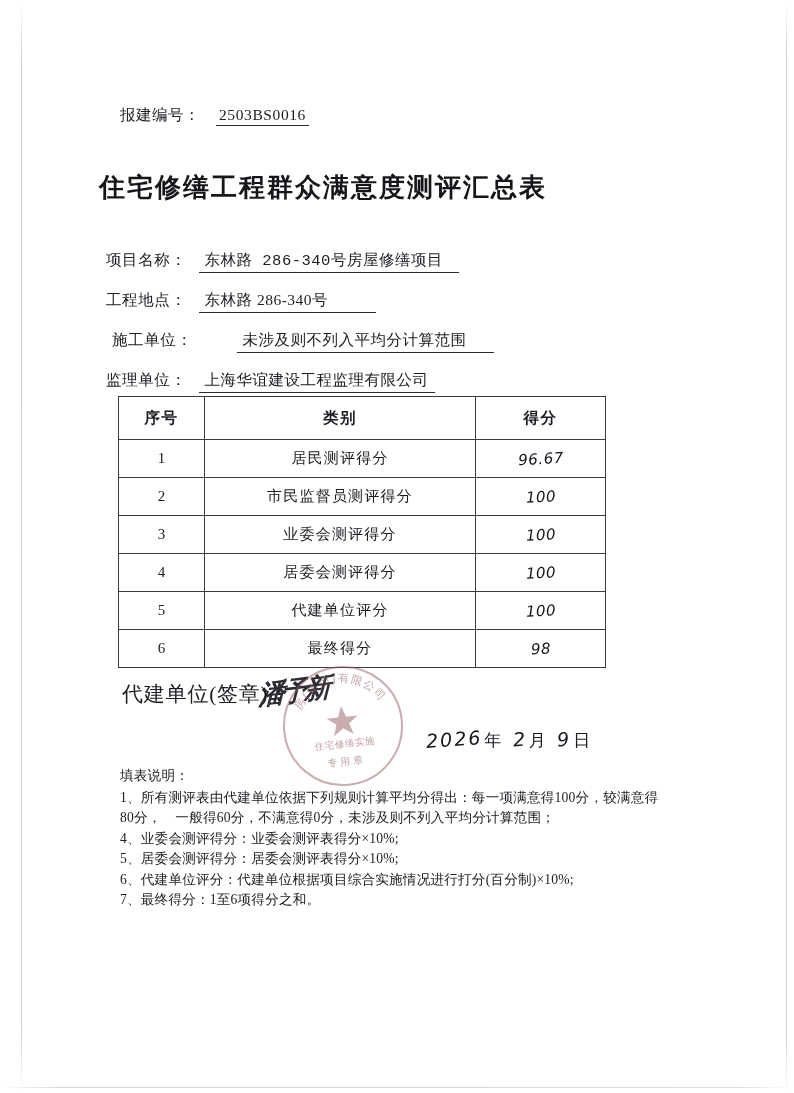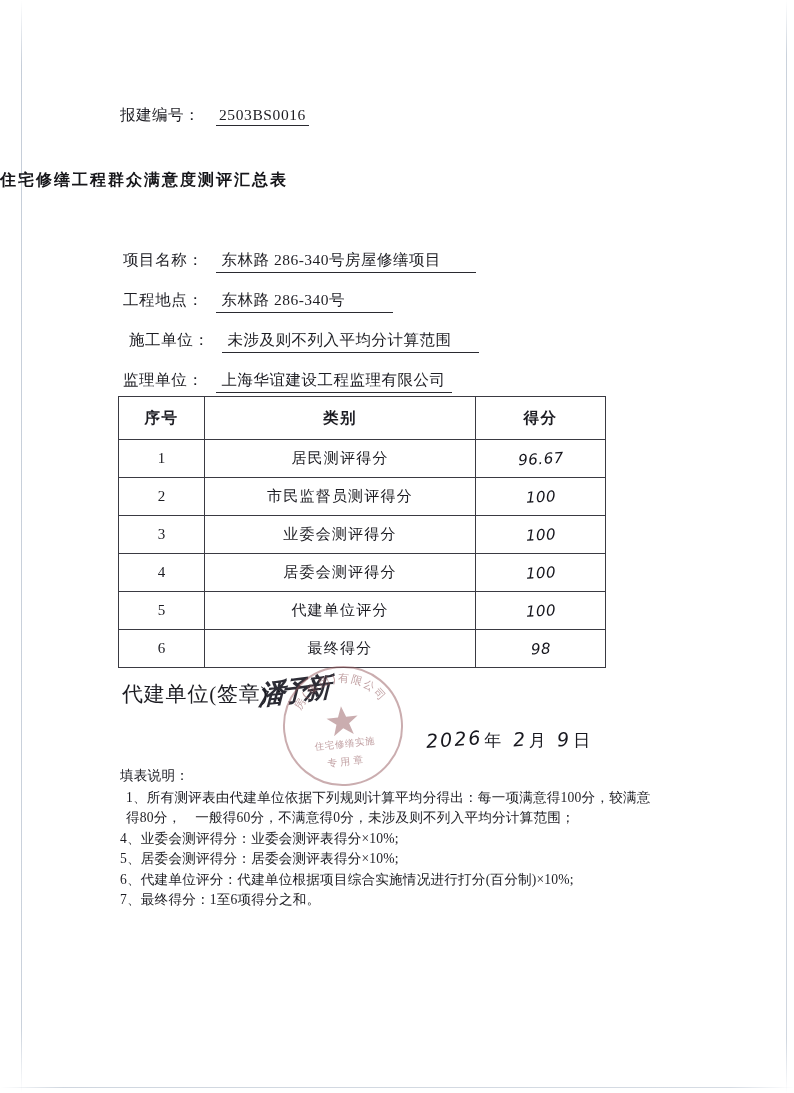--- a/index.html
+++ b/index.html
@@ -52,53 +52,53 @@
     border-bottom: 1.1px solid #2a2a30;
     padding: 0 3px 1px 3px;
     letter-spacing: .6px;
   }
 
   
   .doc-title {
     position: absolute;
     left: 0; top: 170px;
     width: 646px;
-    text-align: left;
+    text-align: center;
     font-family: "DejaVu Sans", "Liberation Sans", sans-serif;
-    font-size: 16px;
+    font-size: 26px;
     font-weight: bold;
     letter-spacing: 2px;
     color: #16161a;
   }
 
   
   .meta {
     position: absolute;
-    left: 123px;
+    left: 106px;
     top: 250px;
     width: 520px;
   }
   .meta-row {
     display: flex;
     align-items: baseline;
     font-size: 15.5px;
     margin-bottom: 17px;
     letter-spacing: .6px;
   }
   .meta-row.indent-a { padding-left: 0px; }
-  .meta-row.indent-b { padding-left: 6px; }
+  .meta-row.indent-b { padding-left: 6px; gap: 32px; }
   .meta-label { white-space: nowrap; }
   .meta-value {
     margin-left: 12px;
     border-bottom: 1.1px solid #2a2a30;
     padding: 0 6px 1px 6px;
     white-space: nowrap;
     letter-spacing: .5px;
   }
-  .meta-value.w-long { min-width: 248px; }
+  .meta-value.w-long { min-width: 248px; font-family: Liberation Mono, monospace; }
   .meta-value.w-mid  { min-width: 165px; }
   .meta-value.w-wide { min-width: 245px; }
 
   
   .score-table {
     position: absolute;
     left: 118px;
     top: 396px;
     width: 487px;
     border-collapse: collapse;
@@ -228,21 +228,21 @@
   .notes {
     position: absolute;
     left: 120px; top: 766px;
     width: 540px;
     font-size: 13.6px;
     line-height: 20.5px;
     letter-spacing: .2px;
   }
   .notes-title { margin-bottom: 1px; }
   .note-line { white-space: nowrap; }
-  .note-line.wrap { white-space: normal; margin-left: 6px; }
+  .note-line.wrap { white-space: normal; }
 </style>
 </head>
 <body>
 
 <div class="scan-edge-left"></div>
 <div class="scan-edge-right"></div>
 <div class="scan-edge-bottom"></div>
 
 <div class="page">
 

